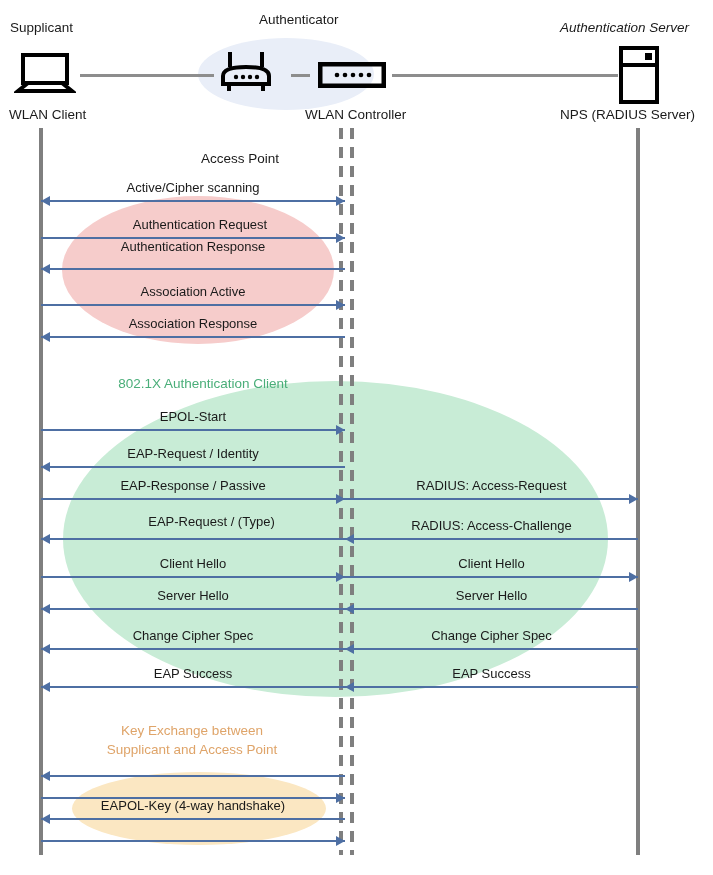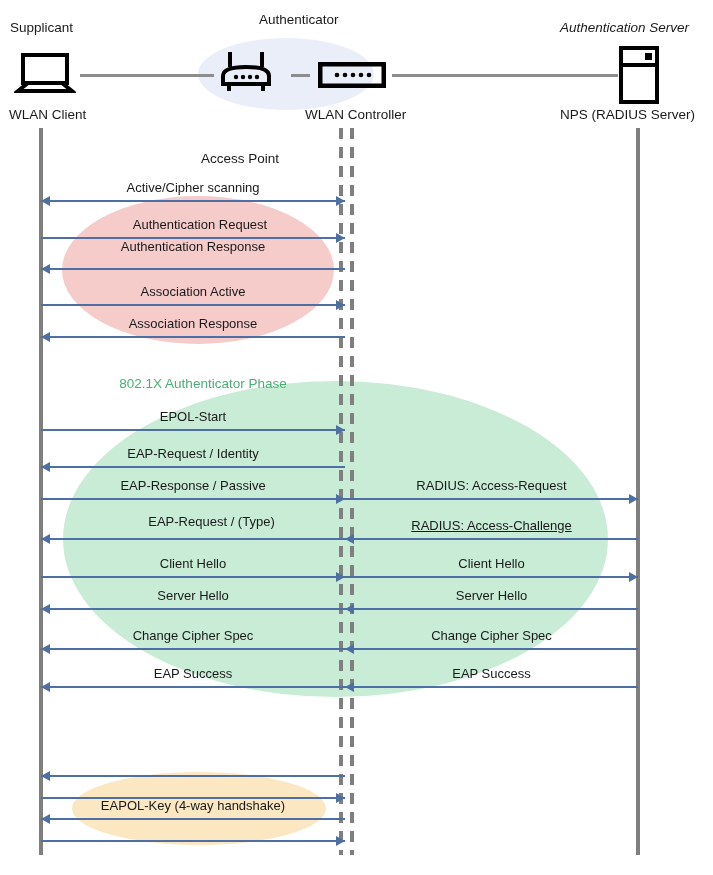--- a/index.html
+++ b/index.html
@@ -104,22 +104,26 @@
   <div class="blob blob-red" style="left:62px;top:196px;width:272px;height:148px;"></div>
   <div class="blob blob-green" style="left:63px;top:381px;width:545px;height:316px;"></div>
   <div class="blob blob-orange" style="left:72px;top:772px;width:254px;height:73px;"></div>
 
   <div class="lifeline" style="left:39px;top:128px;height:727px;"></div>
   <div class="lifeline-dash" style="left:339px;top:128px;height:727px;"></div>
   <div class="lifeline-dash" style="left:350px;top:128px;height:727px;"></div>
   <div class="lifeline" style="left:636px;top:128px;height:727px;"></div>
 
 
-  <div class="phase-cap cap-green" style="left:103px;top:374px;width:200px;">802.1X Authenticator Phase</div>
+  <div class="phase-cap cap-green" style="left:103px;top:374px;width:200px;">802.1X Authentication Client</div>
 
+  <div class="phase-cap cap-orange" style="left:99px;top:721px;width:186px;">
+    <div>Key Exchange between</div>
+    <div>Supplicant and Access Point</div>
+  </div>
 
   <div id="messages-layer">
       <div class="msg-line" style="left: 41px; top: 200px; width: 304px;"></div>
       <div class="arrow-head arrow-r" style="left: 336px; top: 196px;"></div>
       <div class="arrow-head arrow-l" style="left: 41px; top: 196px;"></div>
       <div class="msg-label" style="left: 193px; top: 180px;">Active/Cipher scanning</div>
       <div class="msg-line" style="left: 41px; top: 237px; width: 304px;"></div>
       <div class="arrow-head arrow-r" style="left: 336px; top: 233px;"></div>
       <div class="msg-label" style="left: 193px; top: 217px; margin-left: 7px;">Authentication Request</div>
       <div class="msg-line" style="left: 41px; top: 268px; width: 304px;"></div>
@@ -162,21 +166,21 @@
       <div class="msg-line" style="left: 41px; top: 818px; width: 304px;"></div>
       <div class="arrow-head arrow-l" style="left: 41px; top: 814px;"></div>
       <div class="msg-label" style="left: 193px; top: 798px;">EAPOL-Key (4-way handshake)</div>
       <div class="msg-line" style="left: 41px; top: 840px; width: 304px;"></div>
       <div class="arrow-head arrow-r" style="left: 336px; top: 836px;"></div>
       <div class="msg-line" style="left: 345px; top: 498px; width: 293px;"></div>
       <div class="arrow-head arrow-r" style="left: 629px; top: 494px;"></div>
       <div class="msg-label" style="left: 491.5px; top: 478px;">RADIUS: Access-Request</div>
       <div class="msg-line" style="left: 345px; top: 538px; width: 293px;"></div>
       <div class="arrow-head arrow-l" style="left: 345px; top: 534px;"></div>
-      <div class="msg-label" style="left: 491.5px; top: 518px; text-decoration: underline;">RADIUS: Access-Challenge</div>
+      <div class="msg-label" style="left: 491.5px; top: 518px;">RADIUS: Access-Challenge</div>
       <div class="msg-line" style="left: 345px; top: 576px; width: 293px;"></div>
       <div class="arrow-head arrow-r" style="left: 629px; top: 572px;"></div>
       <div class="msg-label" style="left: 491.5px; top: 556px;">Client Hello</div>
       <div class="msg-line" style="left: 345px; top: 608px; width: 293px;"></div>
       <div class="arrow-head arrow-l" style="left: 345px; top: 604px;"></div>
       <div class="msg-label" style="left: 491.5px; top: 588px;">Server Hello</div>
       <div class="msg-line" style="left: 345px; top: 648px; width: 293px;"></div>
       <div class="arrow-head arrow-l" style="left: 345px; top: 644px;"></div>
       <div class="msg-label" style="left: 491.5px; top: 628px;">Change Cipher Spec</div>
       <div class="msg-line" style="left: 345px; top: 686px; width: 293px;"></div>

